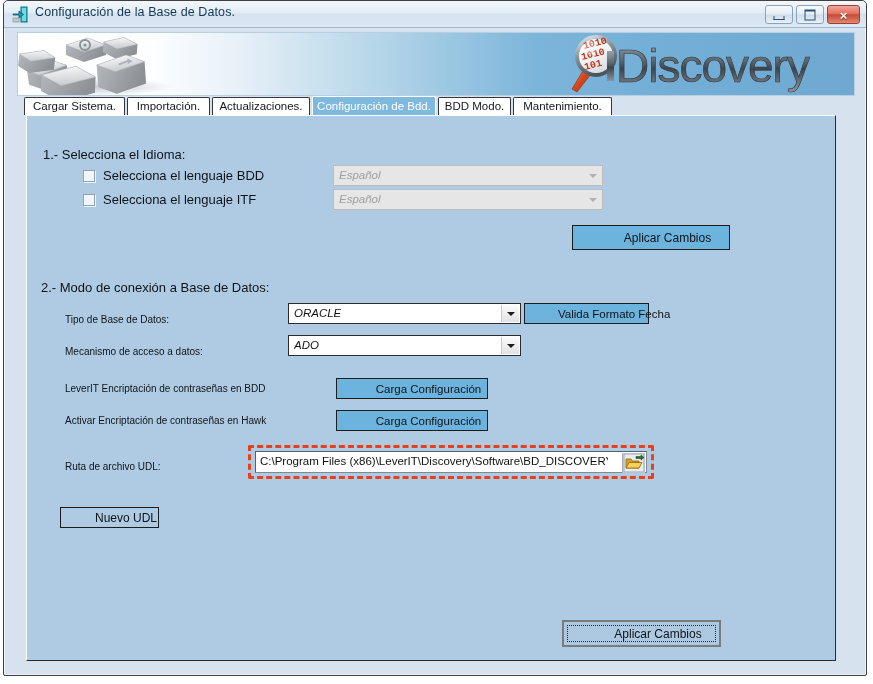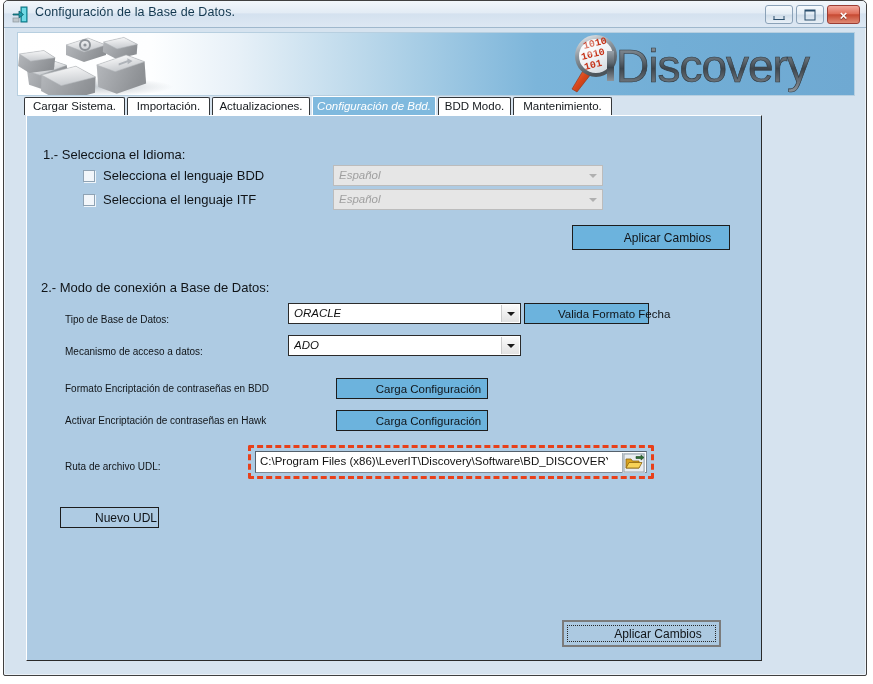--- a/index.html
+++ b/index.html
@@ -151,21 +151,21 @@
     top: 0px;
     height: 20px;
     line-height: 19px;
   }
 
   
   #panel {
     position: absolute;
     left: 22px;
     top: 114px;
-    width: 736px;
+    width: 810px;
     height: 546px;
     box-sizing: border-box;
     background: #aecbe3;
     border: 1px solid #ffffff;
     border-right-color: #2a2a2a;
     border-bottom-color: #2a2a2a;
   }
 
   
   .section-title {
@@ -441,21 +441,21 @@
   <div id="tabstrip">
     <div class="tab" style="left:7px; width:101px;">
       <span>Cargar Sistema.</span>
     </div>
     <div class="tab" style="left:110px; width:83px;">
       <span>Importación.</span>
     </div>
     <div class="tab" style="left:195px; width:98px;">
       <span>Actualizaciones.</span>
     </div>
-    <div class="tab active" style="left:295px; width:124px;font-style:italic;">
+    <div class="tab active" style="left:295px; width:124px;">
       <span>Configuración de Bdd.</span>
     </div>
     <div class="tab" style="left:421px; width:73px;">
       <span>BDD Modo.</span>
     </div>
     <div class="tab" style="left:496px; width:99px;">
       <span>Mantenimiento.</span>
     </div>
   </div>
 
@@ -508,21 +508,21 @@
 
     <div class="field-label" style="left:38px; top:230px;">Mecanismo de acceso a datos:</div>
 
     <div class="combo" style="left:261px; top:219px; width:233px;">
       <span class="combo-text">ADO</span>
       <span class="combo-arrowbox">
         <span class="arrow-down"></span>
       </span>
     </div>
 
-    <div class="field-label" style="left:38px; top:267px;">Formato Encriptación de contraseñas en BDD</div>
+    <div class="field-label" style="left:38px; top:267px;">LeverIT Encriptación de contraseñas en BDD</div>
 
     <div class="btn accent" style="left:309px; top:262px; width:152px; height:21px; font-size:11.5px;">
       <span class="btn-inner">Carga Configuración</span>
     </div>
 
     <div class="field-label" style="left:38px; top:299px;">Activar Encriptación de contraseñas en Hawk</div>
 
     <div class="btn accent" style="left:309px; top:294px; width:152px; height:21px; font-size:11.5px;">
       <span class="btn-inner">Carga Configuración</span>
     </div>

